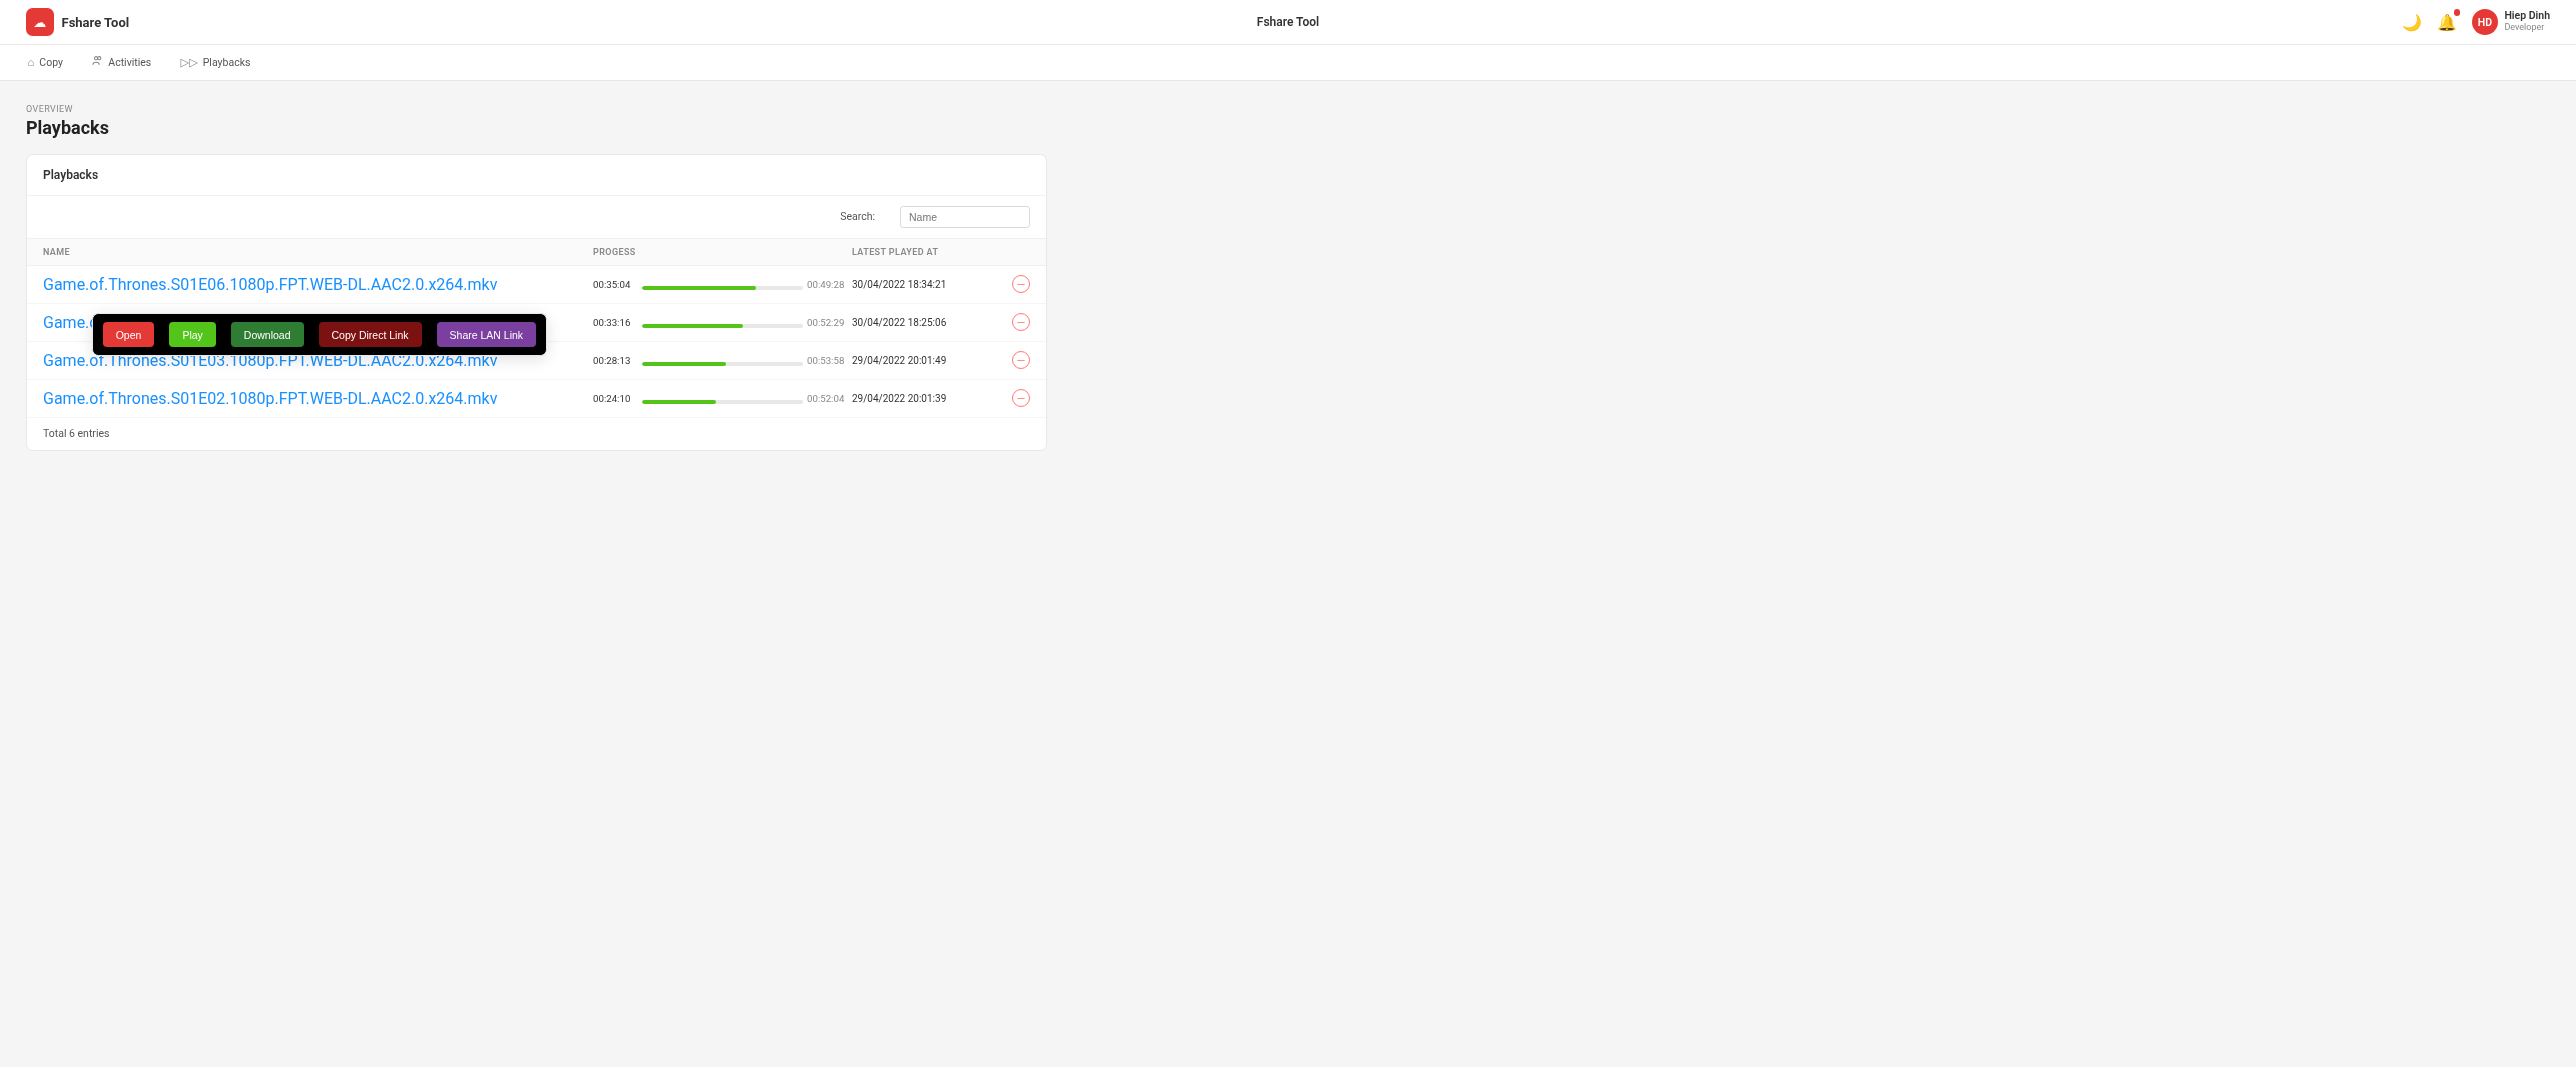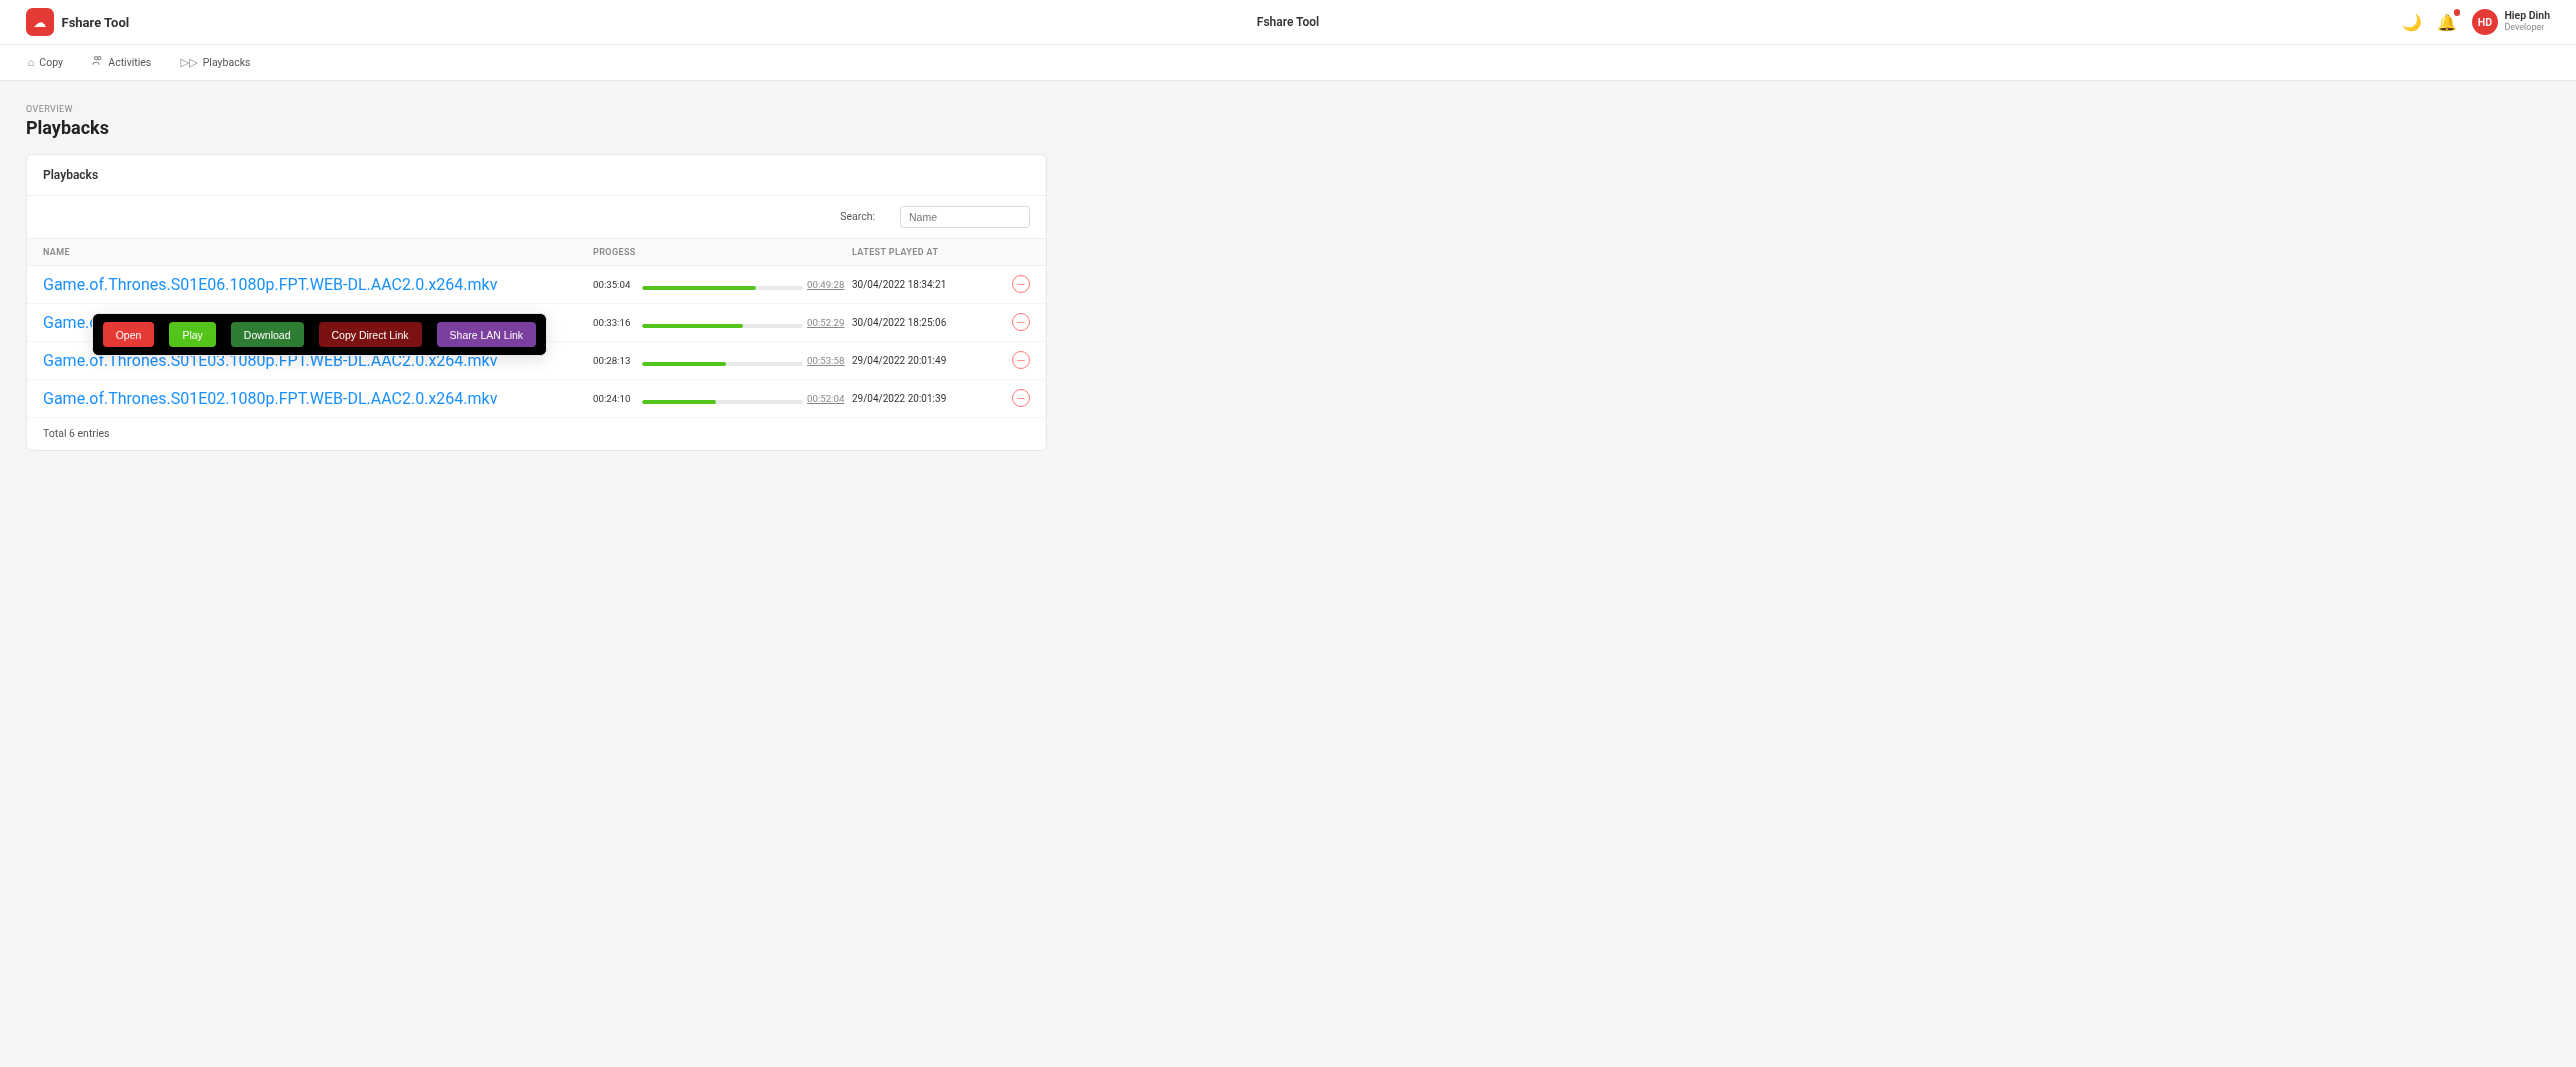--- a/index.html
+++ b/index.html
@@ -218,21 +218,20 @@
     }
     .progress-bar-fill {
       height: 100%;
       background: #52c41a;
       border-radius: 2.4px;
     }
     .total-time {
       font-size: 9.7px;
       color: #888;
       min-width: 45px;
-      text-decoration: underline;
     }
     .played-cell {
       display: flex;
       align-items: center;
       justify-content: space-between;
     }
     .played-date {
       font-size: 10px;
       color: #333;
     }

